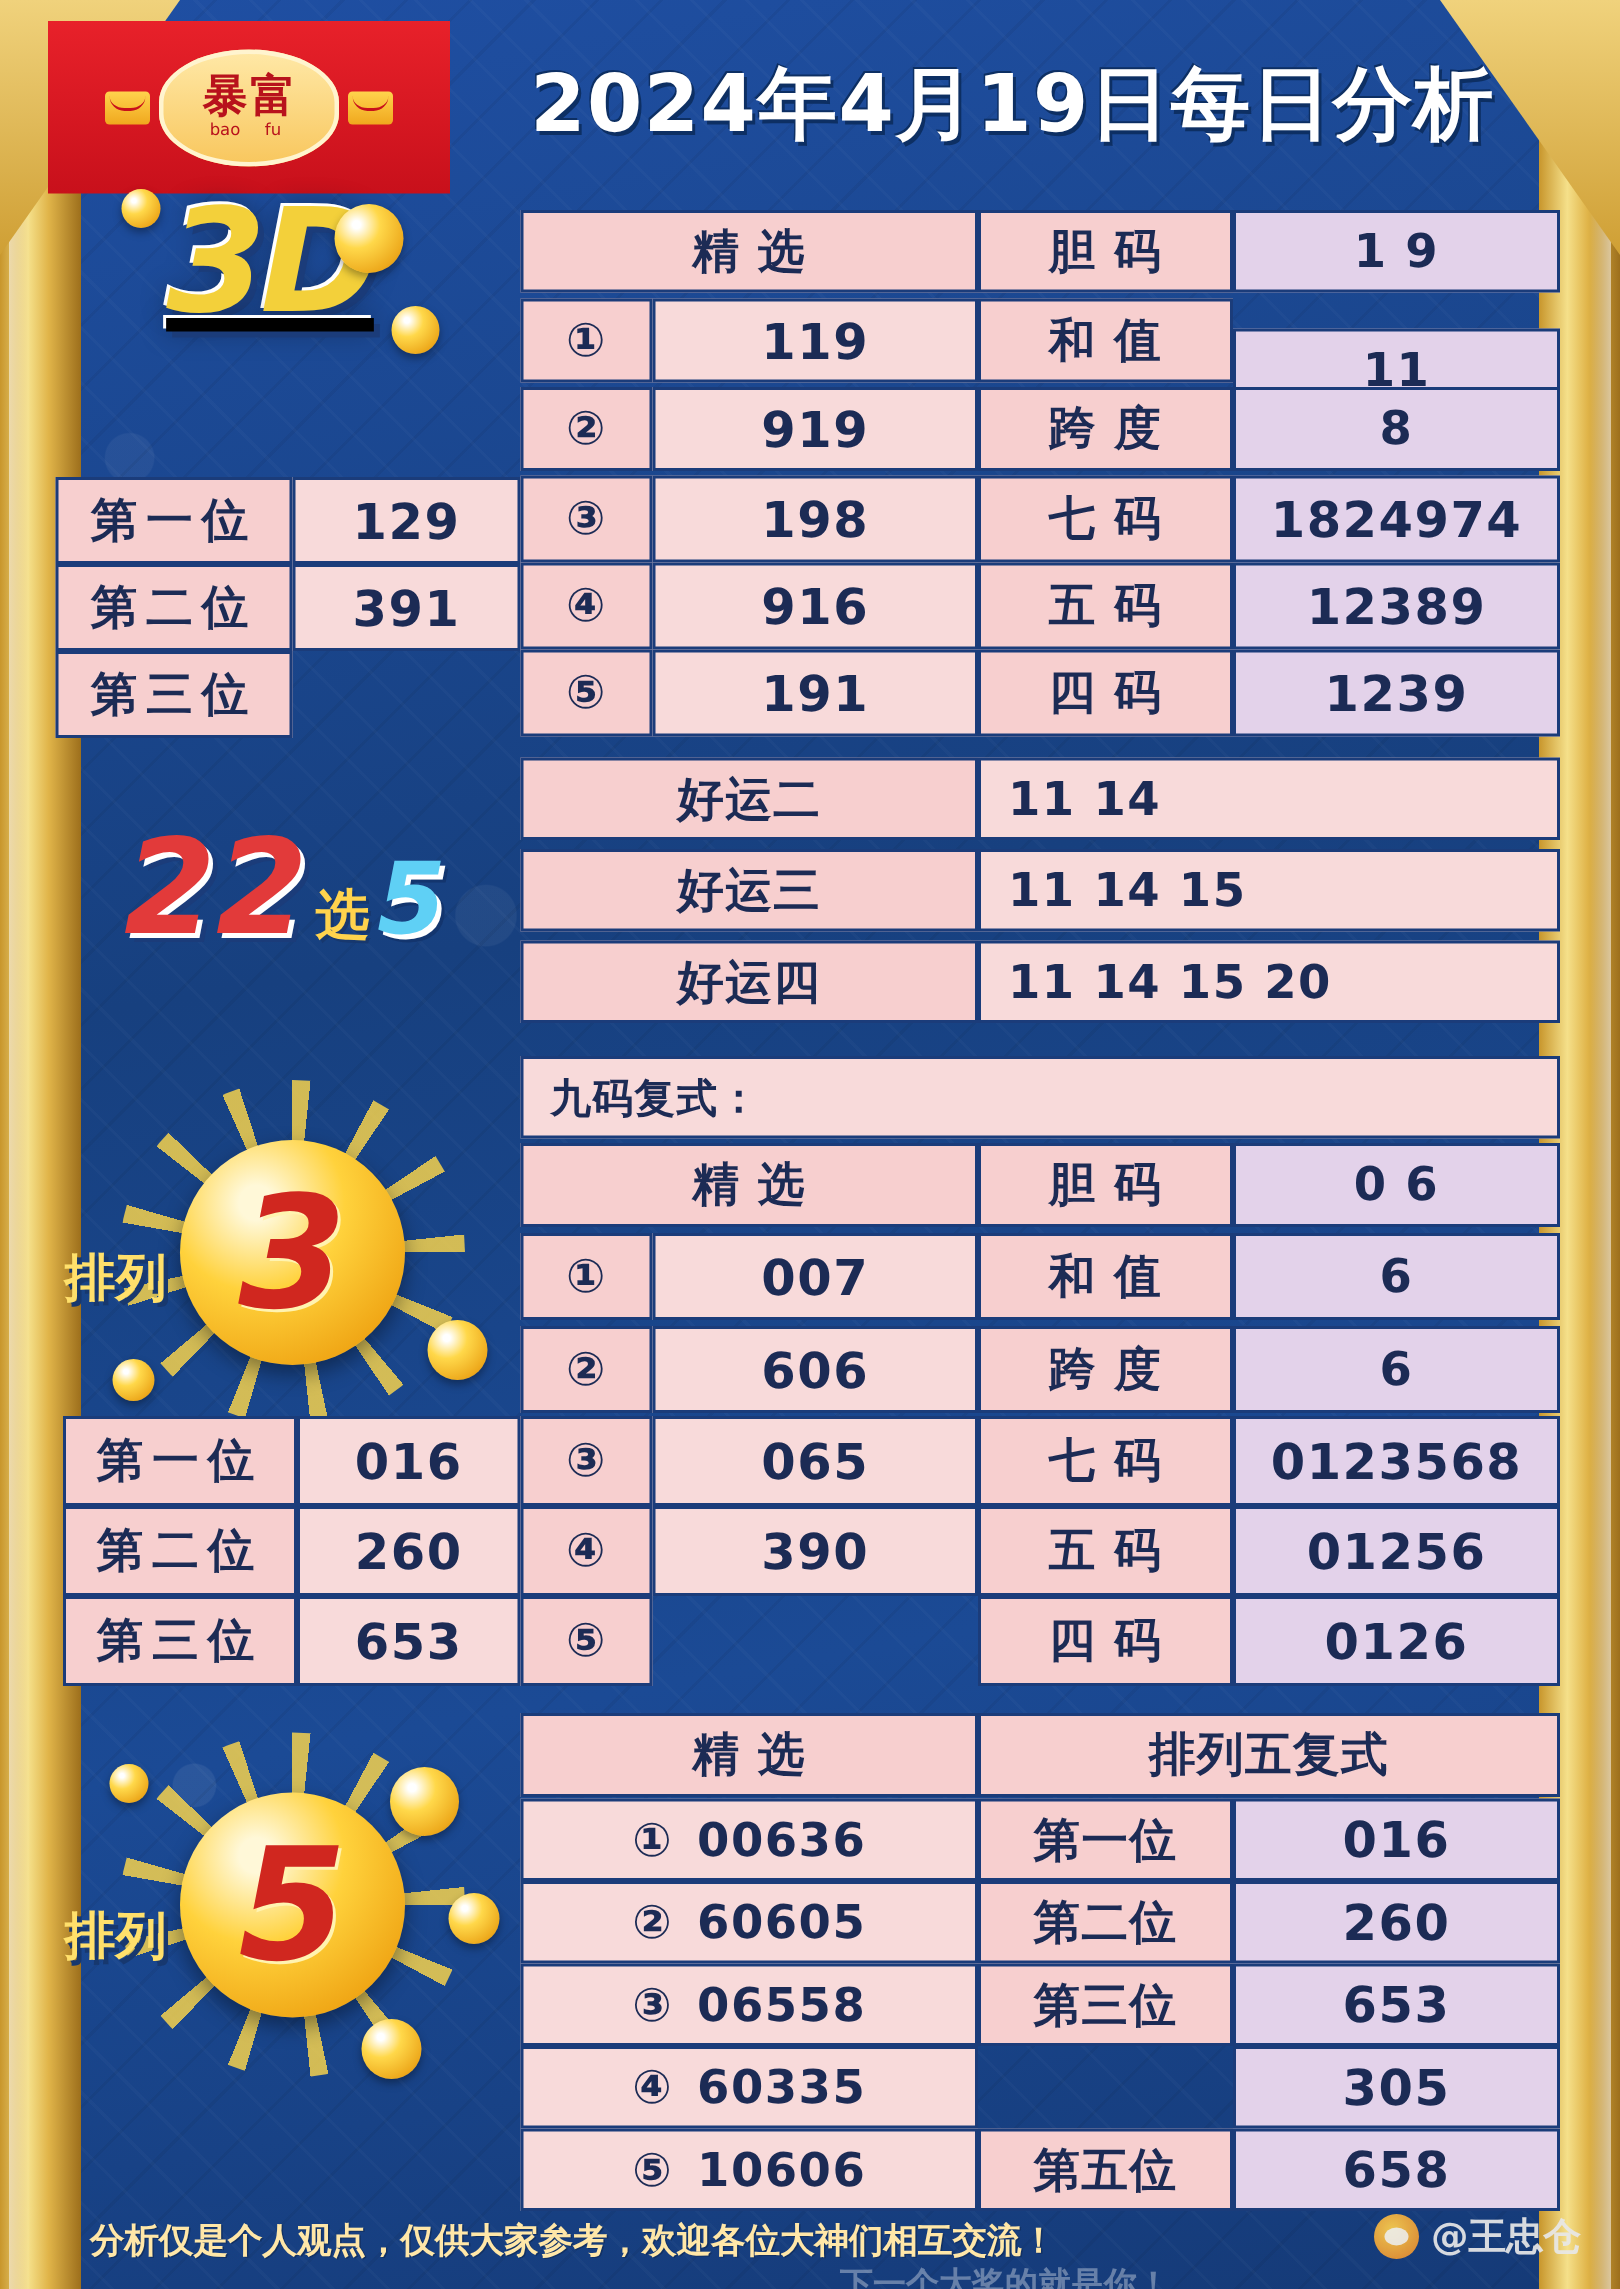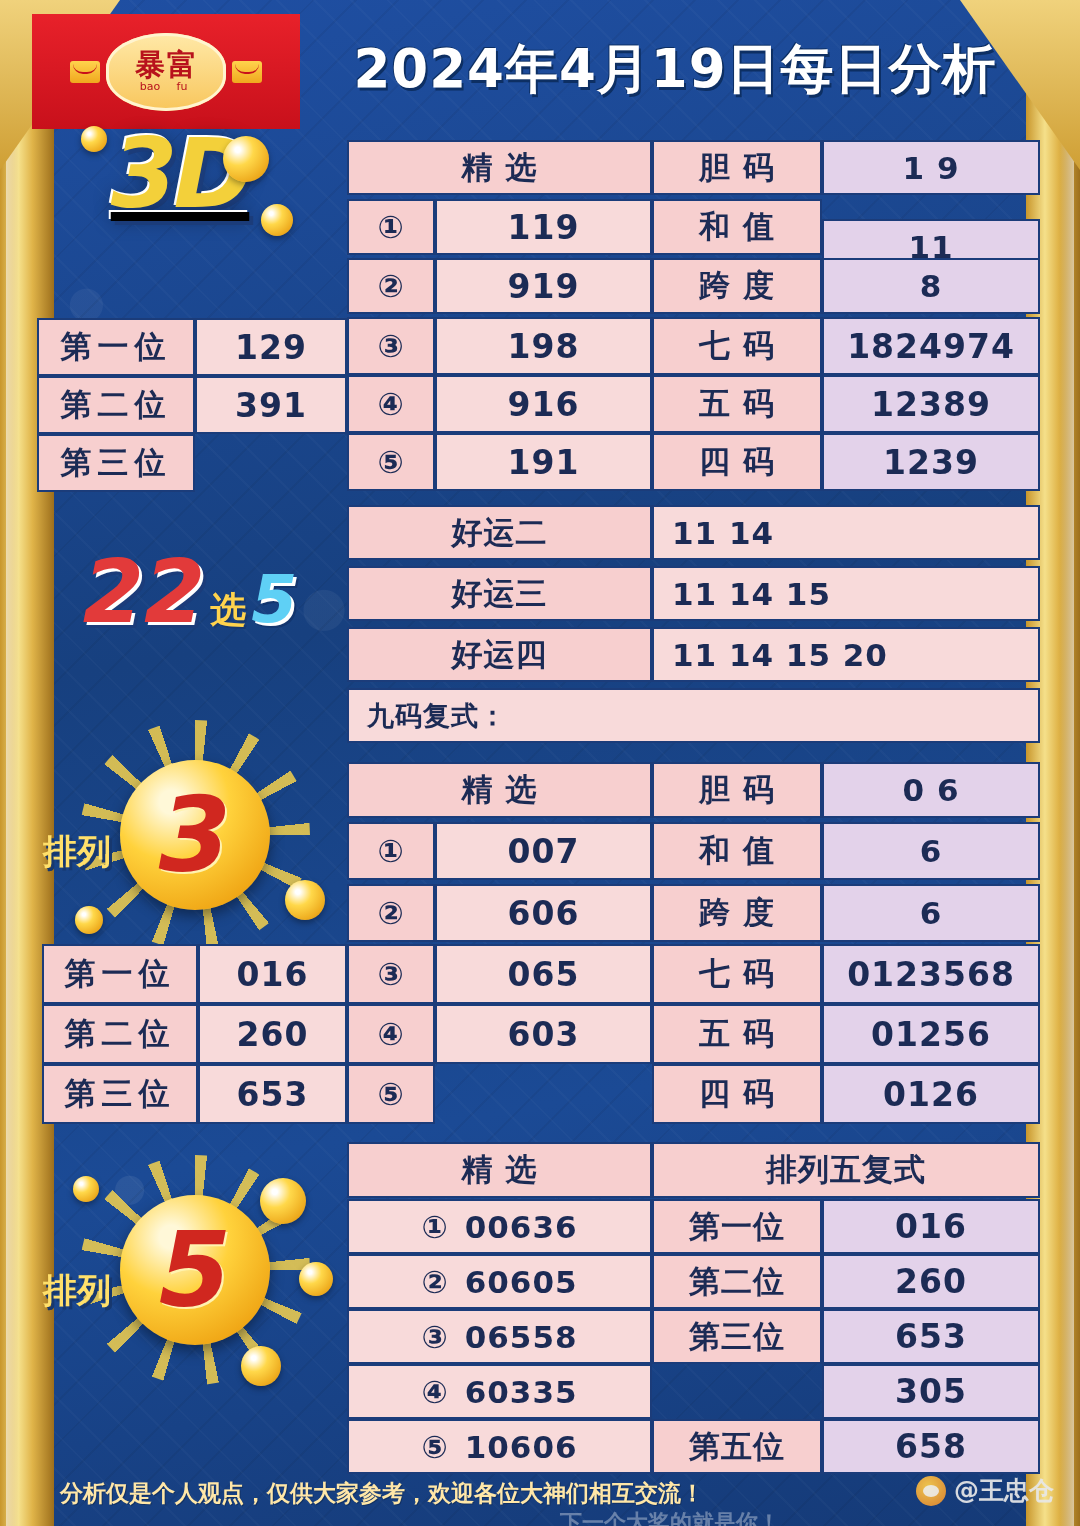--- a/index.html
+++ b/index.html
@@ -308,21 +308,21 @@
 
   <div class="cell pink" style="left:347px; top:505px; width:305px; height:55px;">好运二</div>
   <div class="cell lightpink left" style="left:652px; top:505px; width:388px; height:55px;">11  14</div>
 
   <div class="cell pink" style="left:347px; top:566px; width:305px; height:55px;">好运三</div>
   <div class="cell lightpink left" style="left:652px; top:566px; width:388px; height:55px;">11  14  15</div>
 
   <div class="cell pink" style="left:347px; top:627px; width:305px; height:55px;">好运四</div>
   <div class="cell lightpink left" style="left:652px; top:627px; width:388px; height:55px;">11  14  15  20</div>
 
-  <div class="cell lightpink left small" style="left:347px; top:688px; width:693px; height:55px;">
+  <div class="cell lightpink left small" style="left:347px; top:704px; width:693px; height:55px;">
     <span>九码复式：</span>
   </div>
 
   <div class="cell pink wide-label" style="left:42px;  top:944px; width:156px; height:60px;">第一位</div>
   <div class="cell lightpink num" style="left:198px; top:944px; width:149px; height:60px;">016</div>
   <div class="cell pink wide-label" style="left:42px;  top:1004px; width:156px; height:60px;">第二位</div>
   <div class="cell lightpink num" style="left:198px; top:1004px; width:149px; height:60px;">260</div>
   <div class="cell pink wide-label" style="left:42px;  top:1064px; width:156px; height:60px;">第三位</div>
   <div class="cell lightpink num" style="left:198px; top:1064px; width:149px; height:60px;">653</div>
 
@@ -339,21 +339,21 @@
   <div class="cell lightpink num" style="left:435px; top:884px; width:217px; height:58px;">606</div>
   <div class="cell pink" style="left:652px; top:884px; width:170px; height:58px;">跨  度</div>
   <div class="cell lilac" style="left:822px; top:884px; width:218px; height:58px;">6</div>
 
   <div class="cell pink circled" style="left:347px; top:944px; width:88px; height:60px;">③</div>
   <div class="cell lightpink num" style="left:435px; top:944px; width:217px; height:60px;">065</div>
   <div class="cell pink" style="left:652px; top:944px; width:170px; height:60px;">七  码</div>
   <div class="cell lilac num" style="left:822px; top:944px; width:218px; height:60px;">0123568</div>
 
   <div class="cell pink circled" style="left:347px; top:1004px; width:88px; height:60px;">④</div>
-  <div class="cell lightpink num" style="left:435px; top:1004px; width:217px; height:60px;">603</div>
+  <div class="cell lightpink num" style="left:435px; top:1004px; width:217px; height:60px;">390</div>
   <div class="cell pink" style="left:652px; top:1004px; width:170px; height:60px;">五  码</div>
   <div class="cell lilac num" style="left:822px; top:1004px; width:218px; height:60px;">01256</div>
 
   <div class="cell pink circled" style="left:347px; top:1064px; width:88px; height:60px;">⑤</div>
   <div class="cell pink" style="left:652px; top:1064px; width:170px; height:60px;">四  码</div>
   <div class="cell lilac num" style="left:822px; top:1064px; width:218px; height:60px;">0126</div>
 
   <div class="cell pink" style="left:347px; top:1142px; width:305px; height:56px;">精  选</div>
   <div class="cell pink" style="left:652px; top:1142px; width:388px; height:56px;">排列五复式</div>
 

